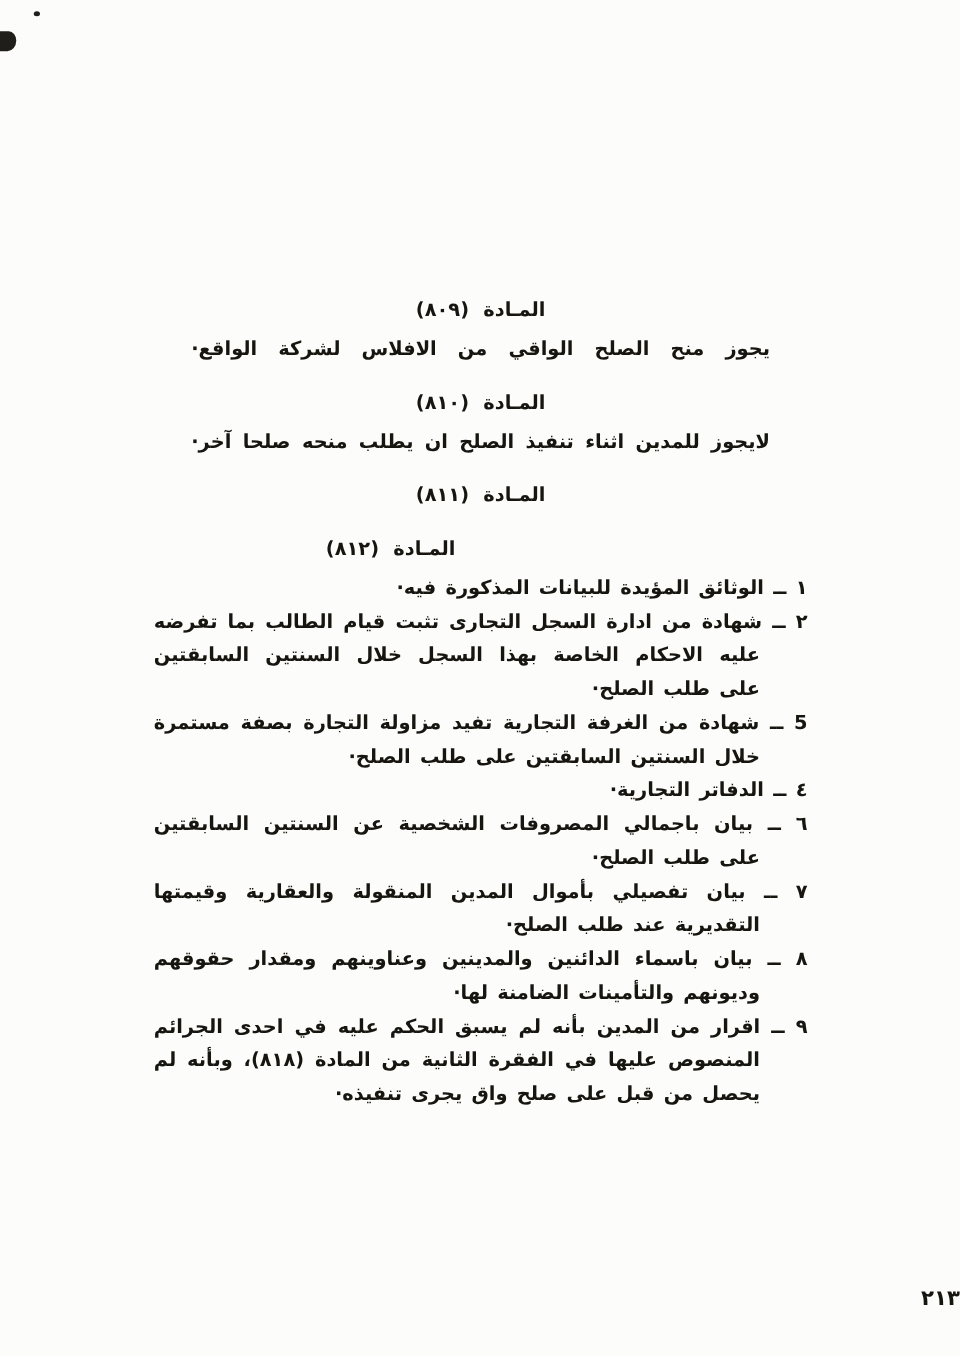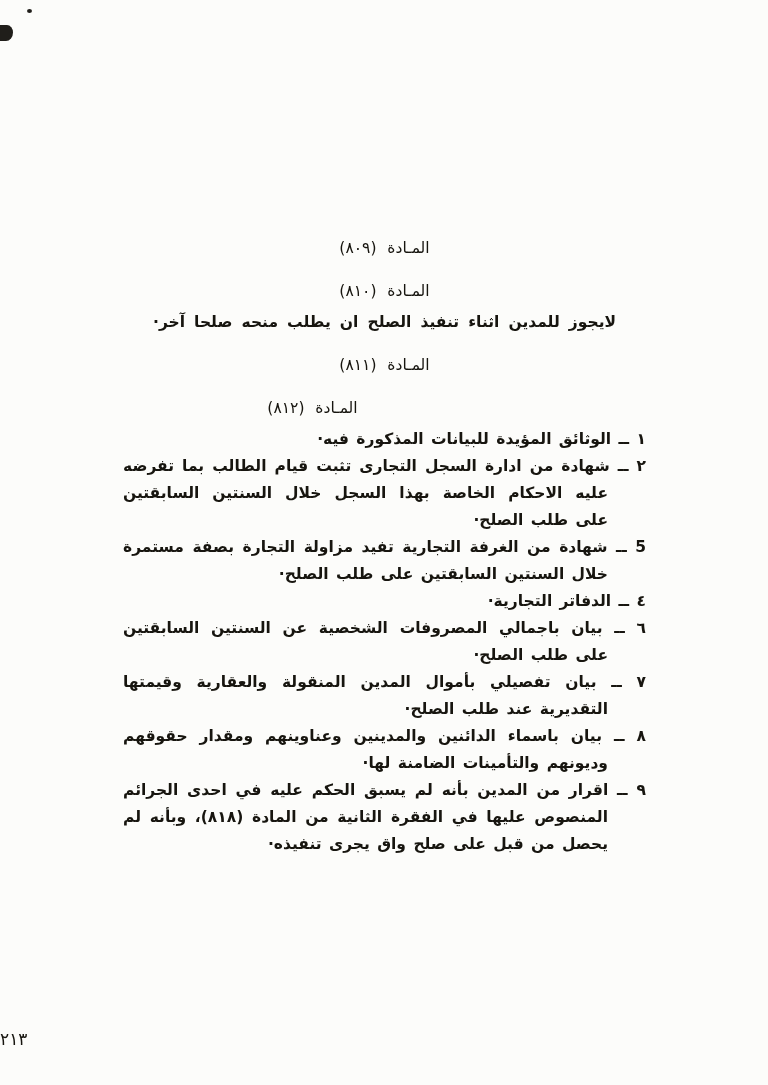--- a/index.html
+++ b/index.html
@@ -30,21 +30,21 @@
       font-weight: 700;
       line-height: 27px;
       text-align: justify;
       word-spacing: 2px;
     }
 
     .article { margin: 0 0 16px; }
 
     .article-title {
       font-size: 15.5px;
-      font-weight: 400;
+      font-weight: 700;
       text-align: center;
       margin: 0 0 4px;
       word-spacing: 6px;
     }
     .article-title.shift-left { transform: translateX(-72px); }
 
     .article-body { margin: 0; }
     
     .article-body.stretch { text-align-last: justify; padding: 0 30px; }
     
@@ -54,40 +54,41 @@
 
     .doc-items { list-style: none; margin: 0; padding: 0; }
     .doc-item { padding-right: 38px; text-indent: -38px; }
     .doc-item .num { white-space: nowrap; }
 
     .page-number {
       position: absolute;
       bottom: 36px;
       left: 0;
       width: 768px;
-      text-align: left;
+      text-align: right;
       font-size: 17px;
-      font-weight: 400;
+      font-weight: 700;
       letter-spacing: 1px;
       direction: rtl;
       color: #17150f;
     }
   </style>
 </head>
 <body>
 
 <div class="scan-page">
 
   <div class="speck speck-1"></div>
   <div class="speck speck-2"></div>
 
   <main class="content" lang="ar" dir="rtl">
 
     <section class="article">
       <h2 class="article-title">المـادة (٨٠٩)</h2>
+      <p class="article-body stretch">يجوز منح الصلح الواقي من الافلاس لشركة الواقع·</p>
     </section>
 
     <section class="article">
       <h2 class="article-title">المـادة (٨١٠)</h2>
       <p class="article-body stretch">لايجوز للمدين اثناء تنفيذ الصلح ان يطلب منحه صلحا آخر·</p>
     </section>
 
     <section class="article">
       <h2 class="article-title">المـادة (٨١١)</h2>
     </section>

